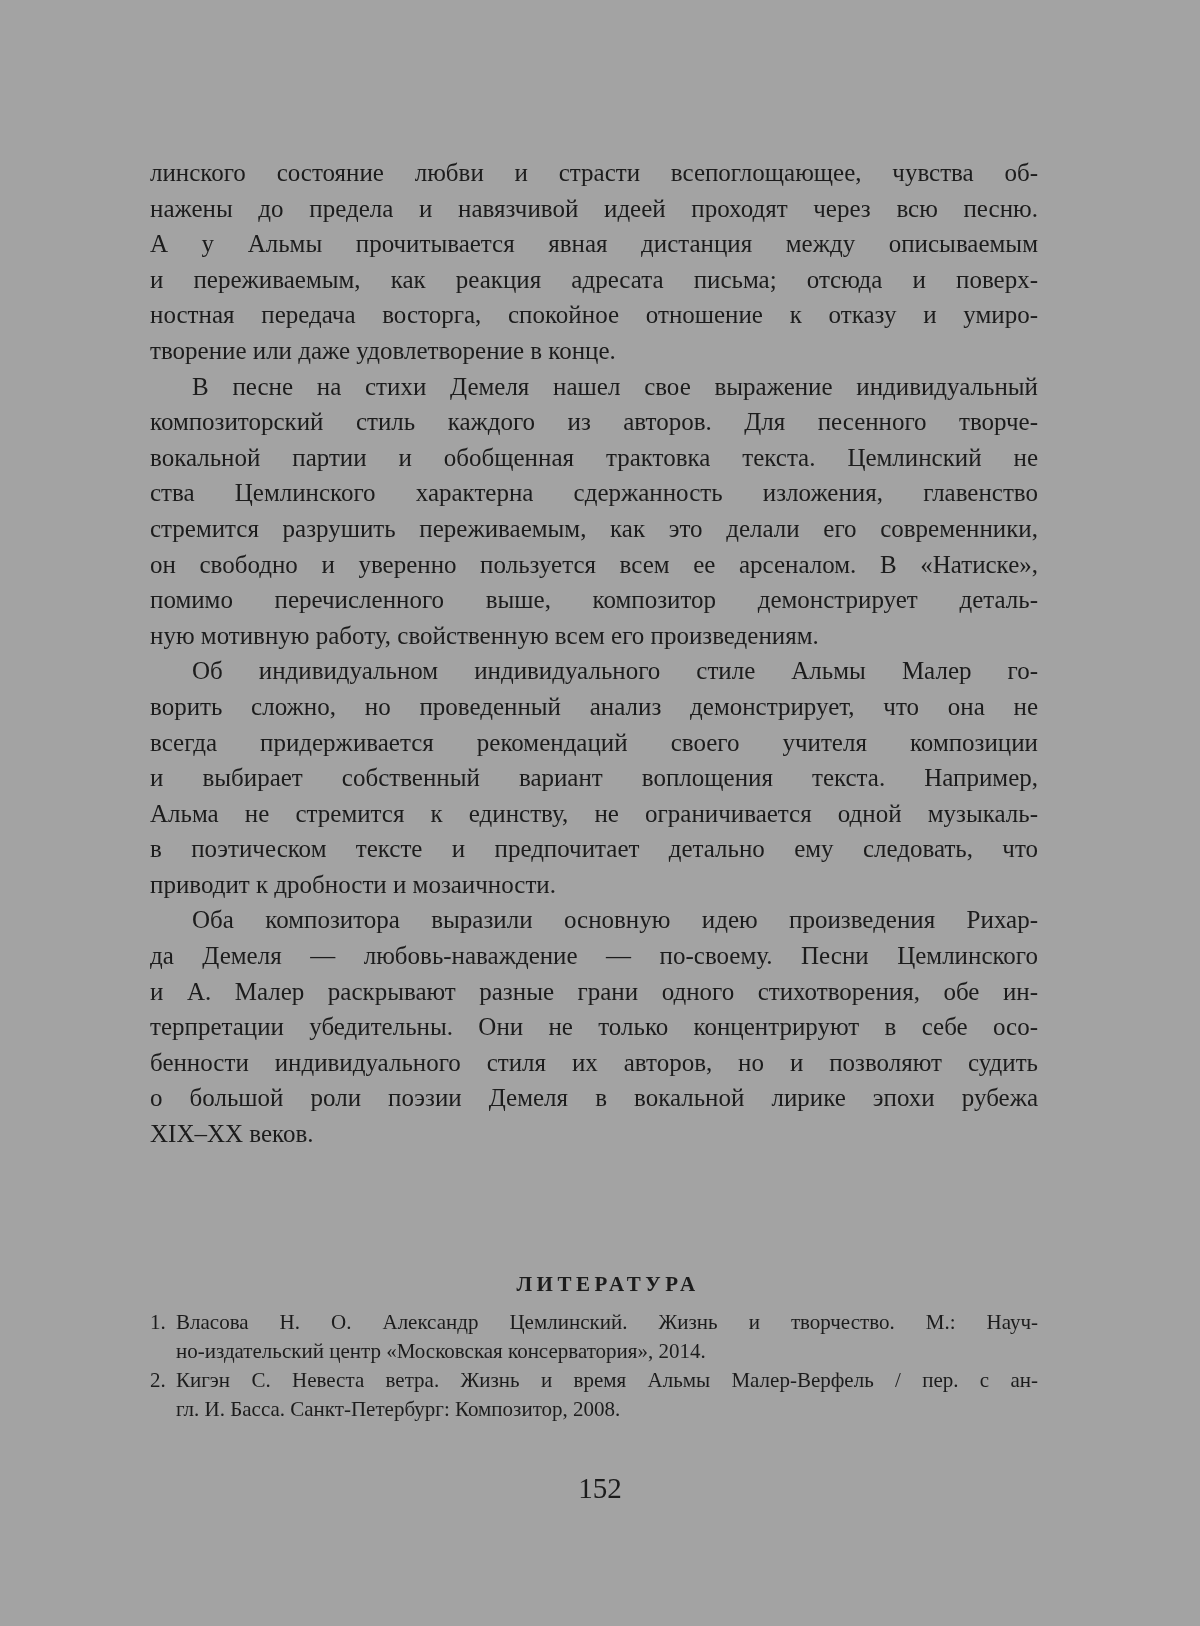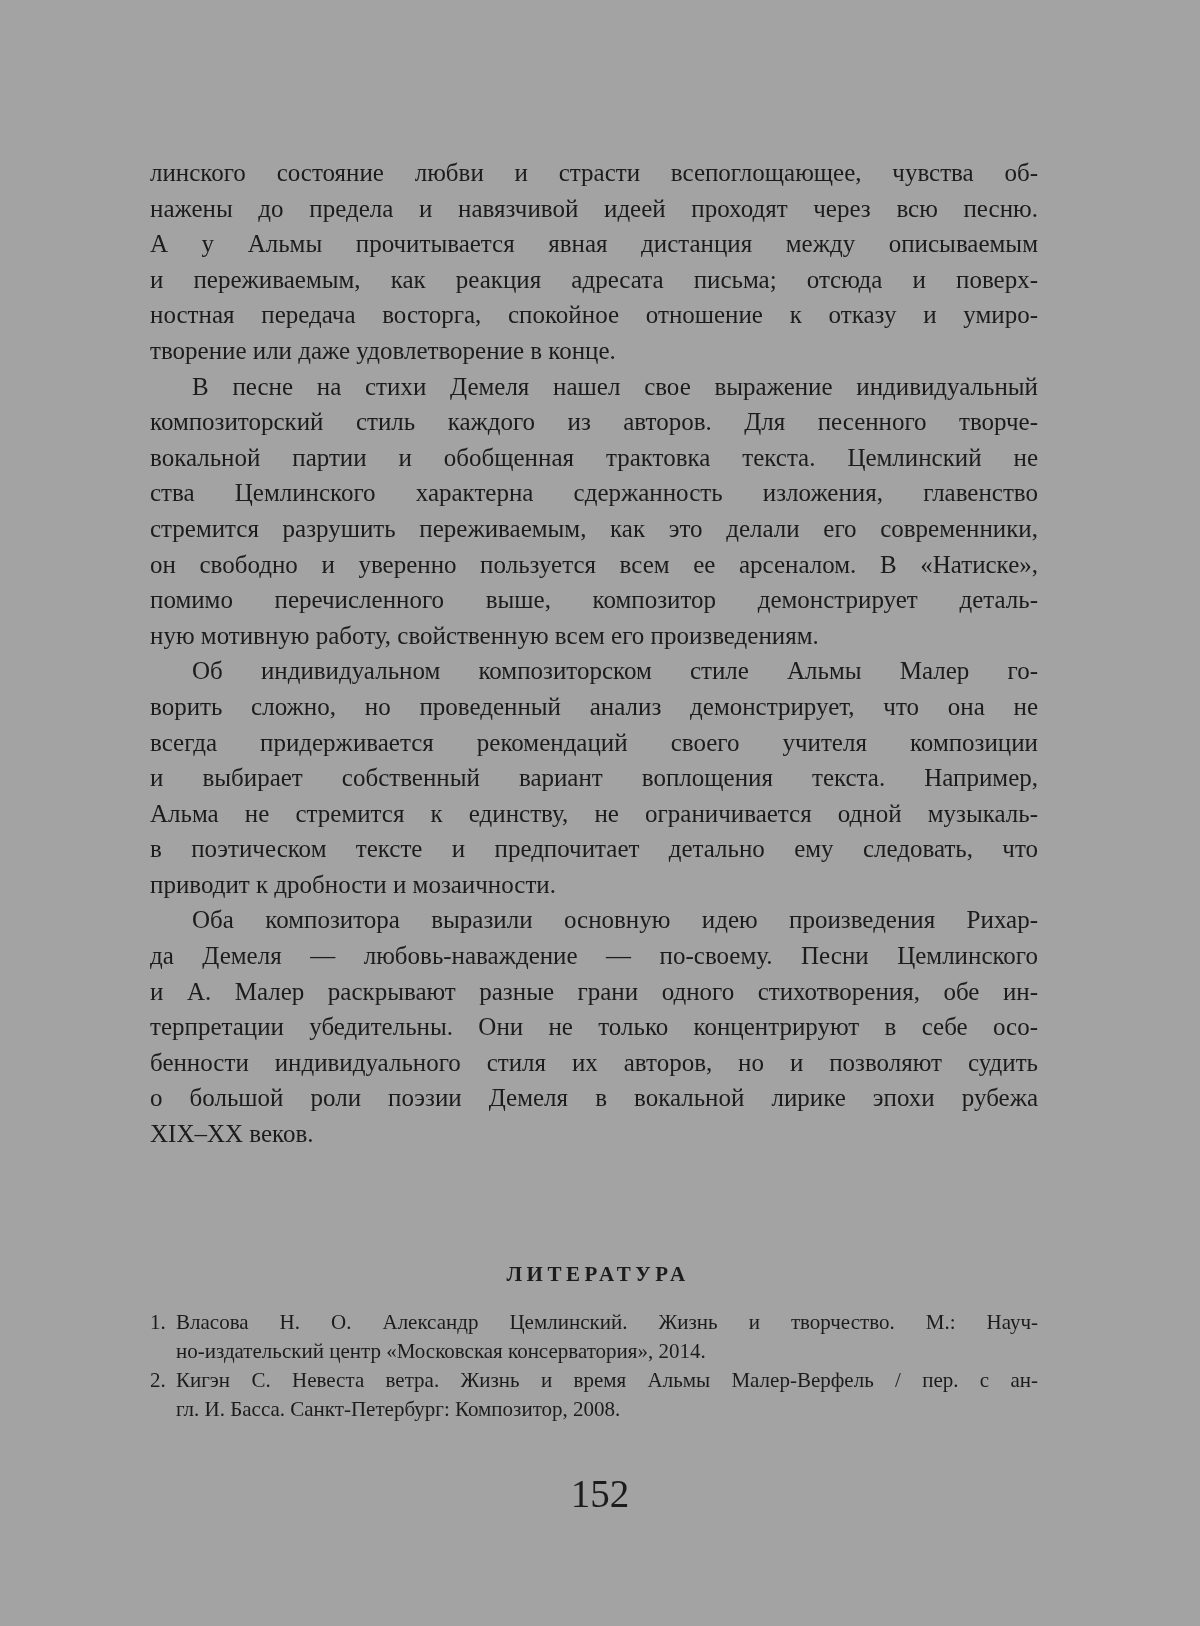--- a/index.html
+++ b/index.html
@@ -29,21 +29,21 @@
   }
   .line.last { text-align-last: left; }
   .para.indent .line.first { text-indent: 42px; }
 
   
   .bib-heading {
     position: absolute;
     left: 150px;
     top: 1262px;
     width: 888px;
-    margin: 0;
+    margin: 10px;
     text-align: center;
     font-size: 21px;
     font-weight: bold;
     letter-spacing: 4.5px;
     padding-left: 4px; 
   }
   .references {
     position: absolute;
     left: 150px;
     top: 1308px;
@@ -54,21 +54,21 @@
   .ref-item { position: relative; padding-left: 26px; }
   .ref-num { position: absolute; left: 0; top: 0; }
 
   
   .page-number {
     position: absolute;
     left: 0;
     top: 1473px;
     width: 1200px;
     text-align: center;
-    font-size: 39px;
+    font-size: 29px;
     line-height: 1.1;
   }
 </style>
 </head>
 <body>
 
 <div class="page">
 
   <main class="body-text">
 
@@ -84,21 +84,21 @@
         <span class="line first">В песне на стихи Демеля нашел свое выражение индивидуальный</span>
         <span class="line">композиторский стиль каждого из авторов. Для песенного творче-</span>
         <span class="line">вокальной партии и обобщенная трактовка текста. Цемлинский не</span>
         <span class="line">ства Цемлинского характерна сдержанность изложения, главенство</span>
         <span class="line">стремится разрушить переживаемым, как это делали его современники,</span>
         <span class="line">он свободно и уверенно пользуется всем ее арсеналом. В «Натиске»,</span>
         <span class="line">помимо перечисленного выше, композитор демонстрирует деталь-</span>
         <span class="line last">ную мотивную работу, свойственную всем его произведениям.</span>
       </p>
       <p class="para indent">
-        <span class="line first">Об индивидуальном композиторском стиле Альмы Малер го-</span>
+        <span class="line first">Об индивидуальном индивидуального стиле Альмы Малер го-</span>
         <span class="line">ворить сложно, но проведенный анализ демонстрирует, что она не</span>
         <span class="line">всегда придерживается рекомендаций своего учителя композиции</span>
         <span class="line">и выбирает собственный вариант воплощения текста. Например,</span>
         <span class="line">Альма не стремится к единству, не ограничивается одной музыкаль-</span>
         <span class="line">в поэтическом тексте и предпочитает детально ему следовать, что</span>
         <span class="line last">приводит к дробности и мозаичности.</span>
       </p>
       <p class="para indent">
         <span class="line first">Оба композитора выразили основную идею произведения Рихар-</span>
         <span class="line">да Демеля — любовь-наваждение — по-своему. Песни Цемлинского</span>

